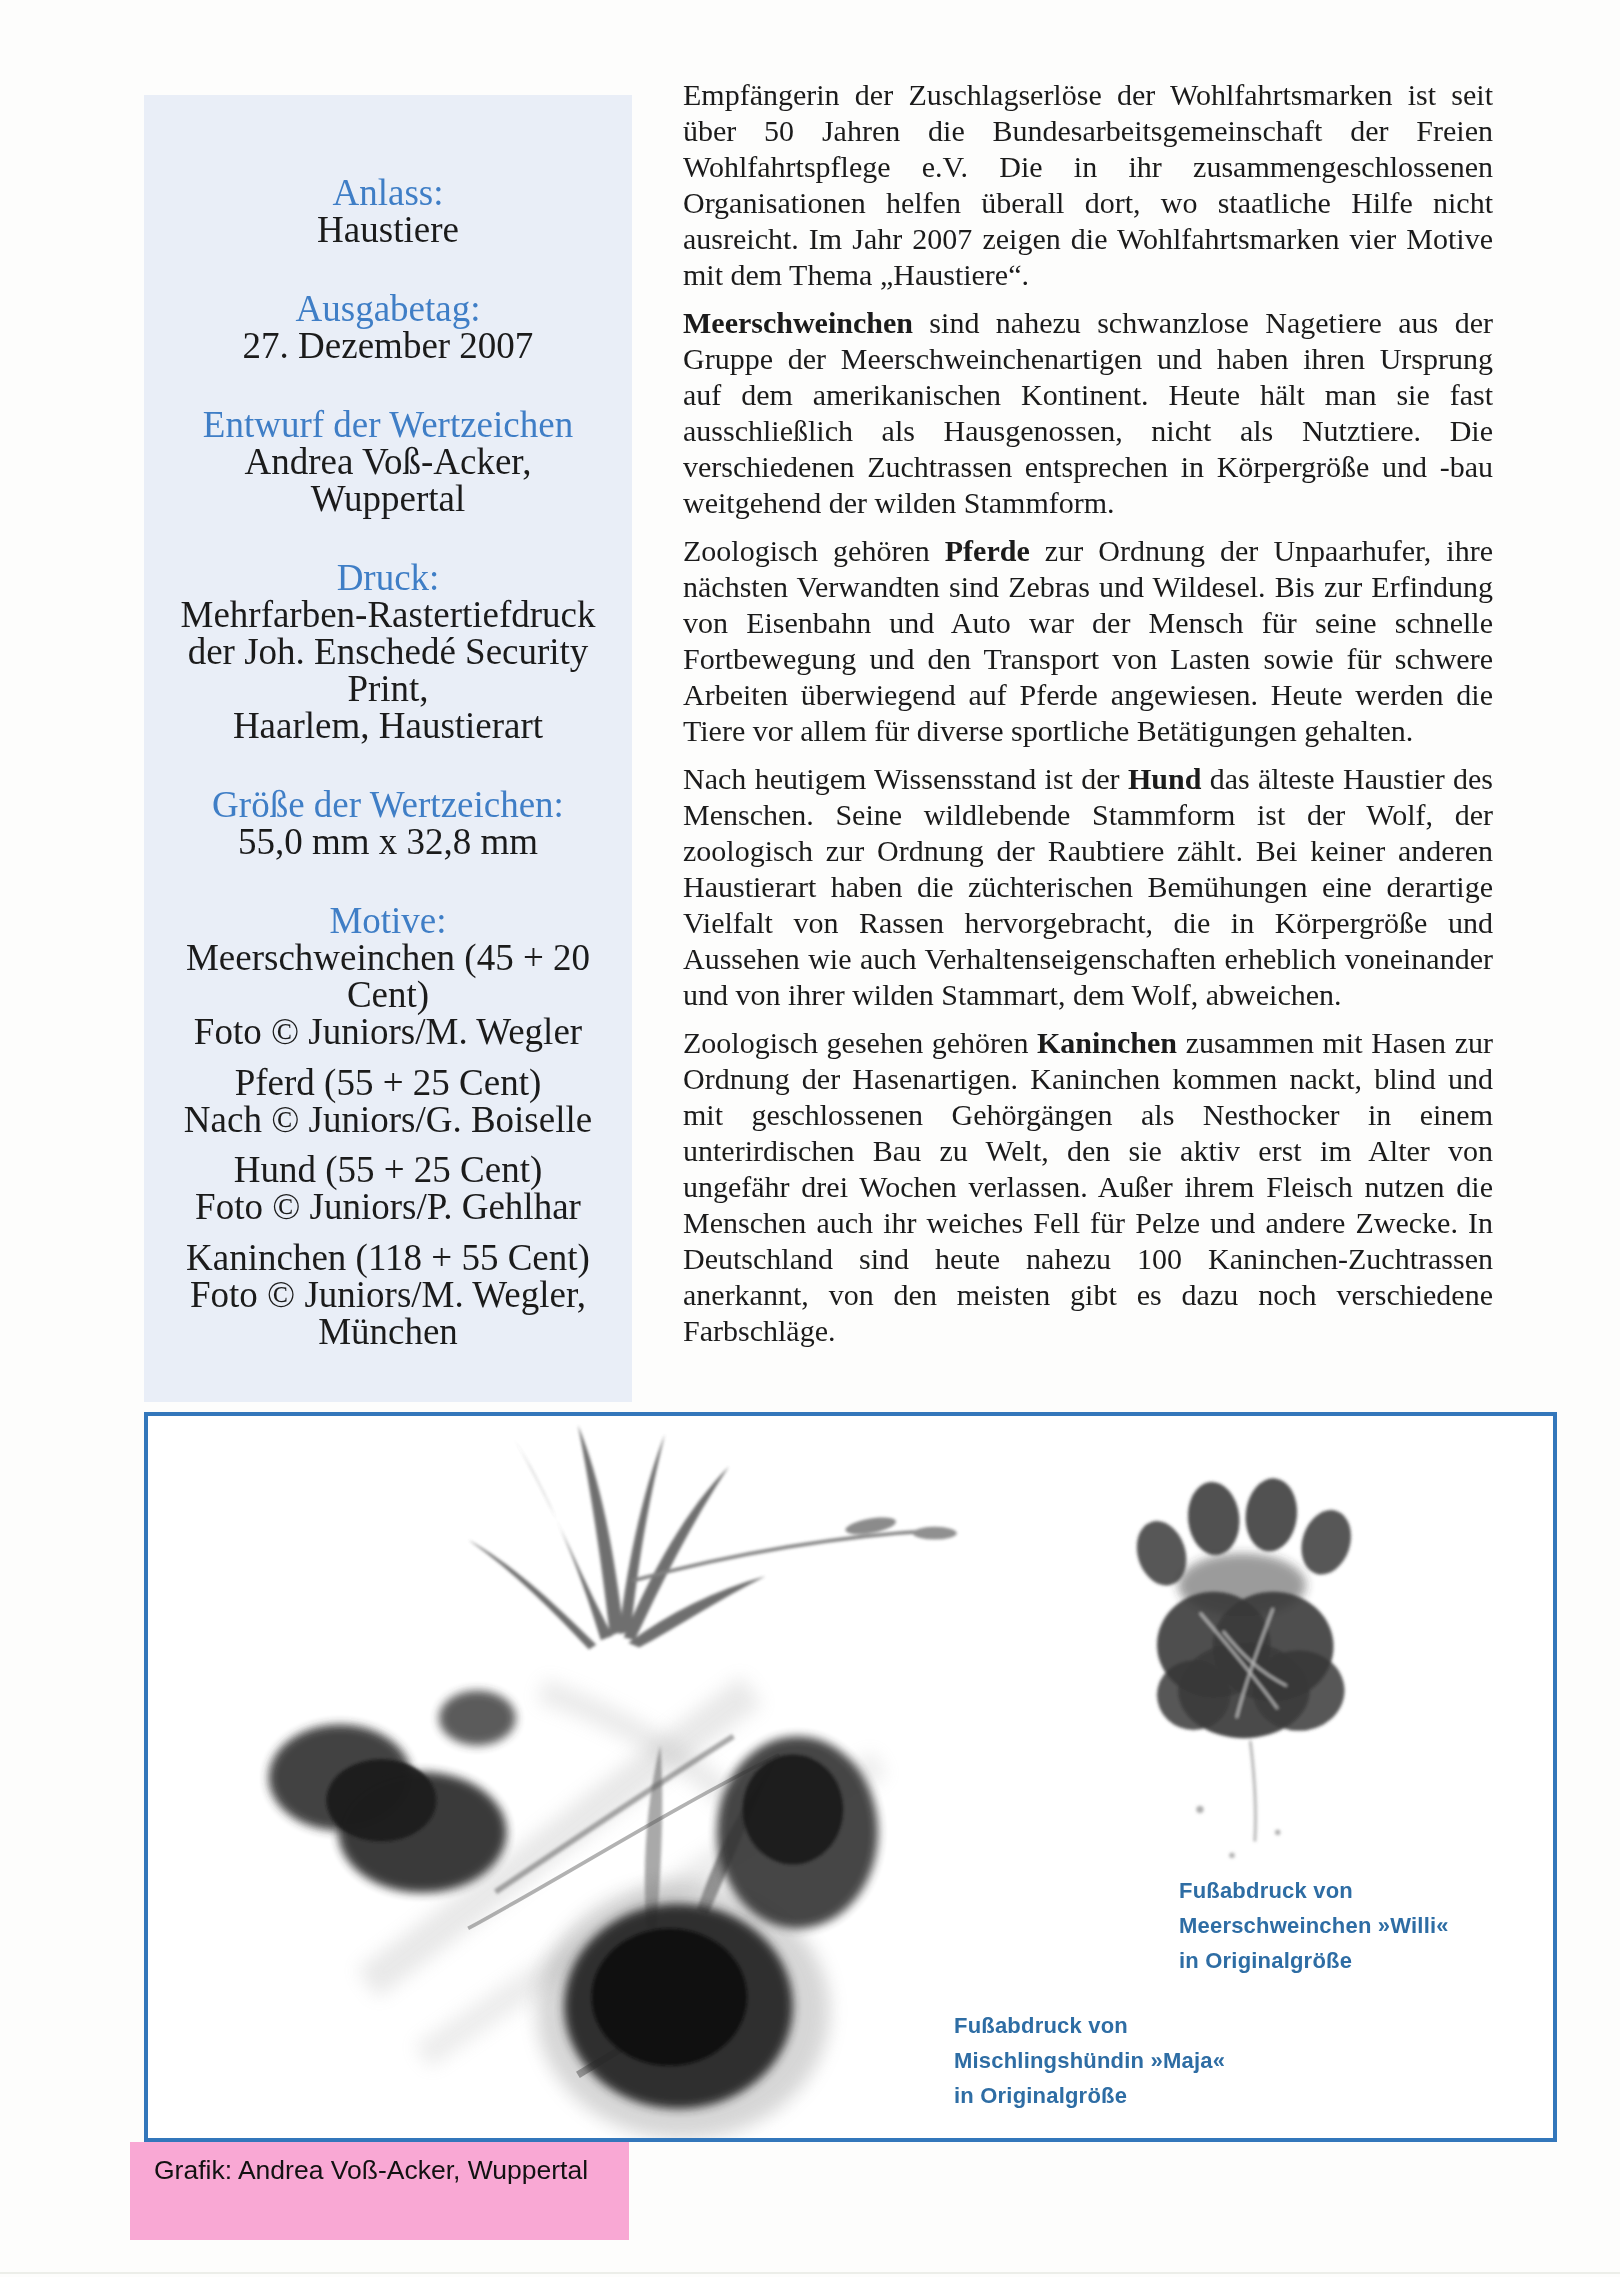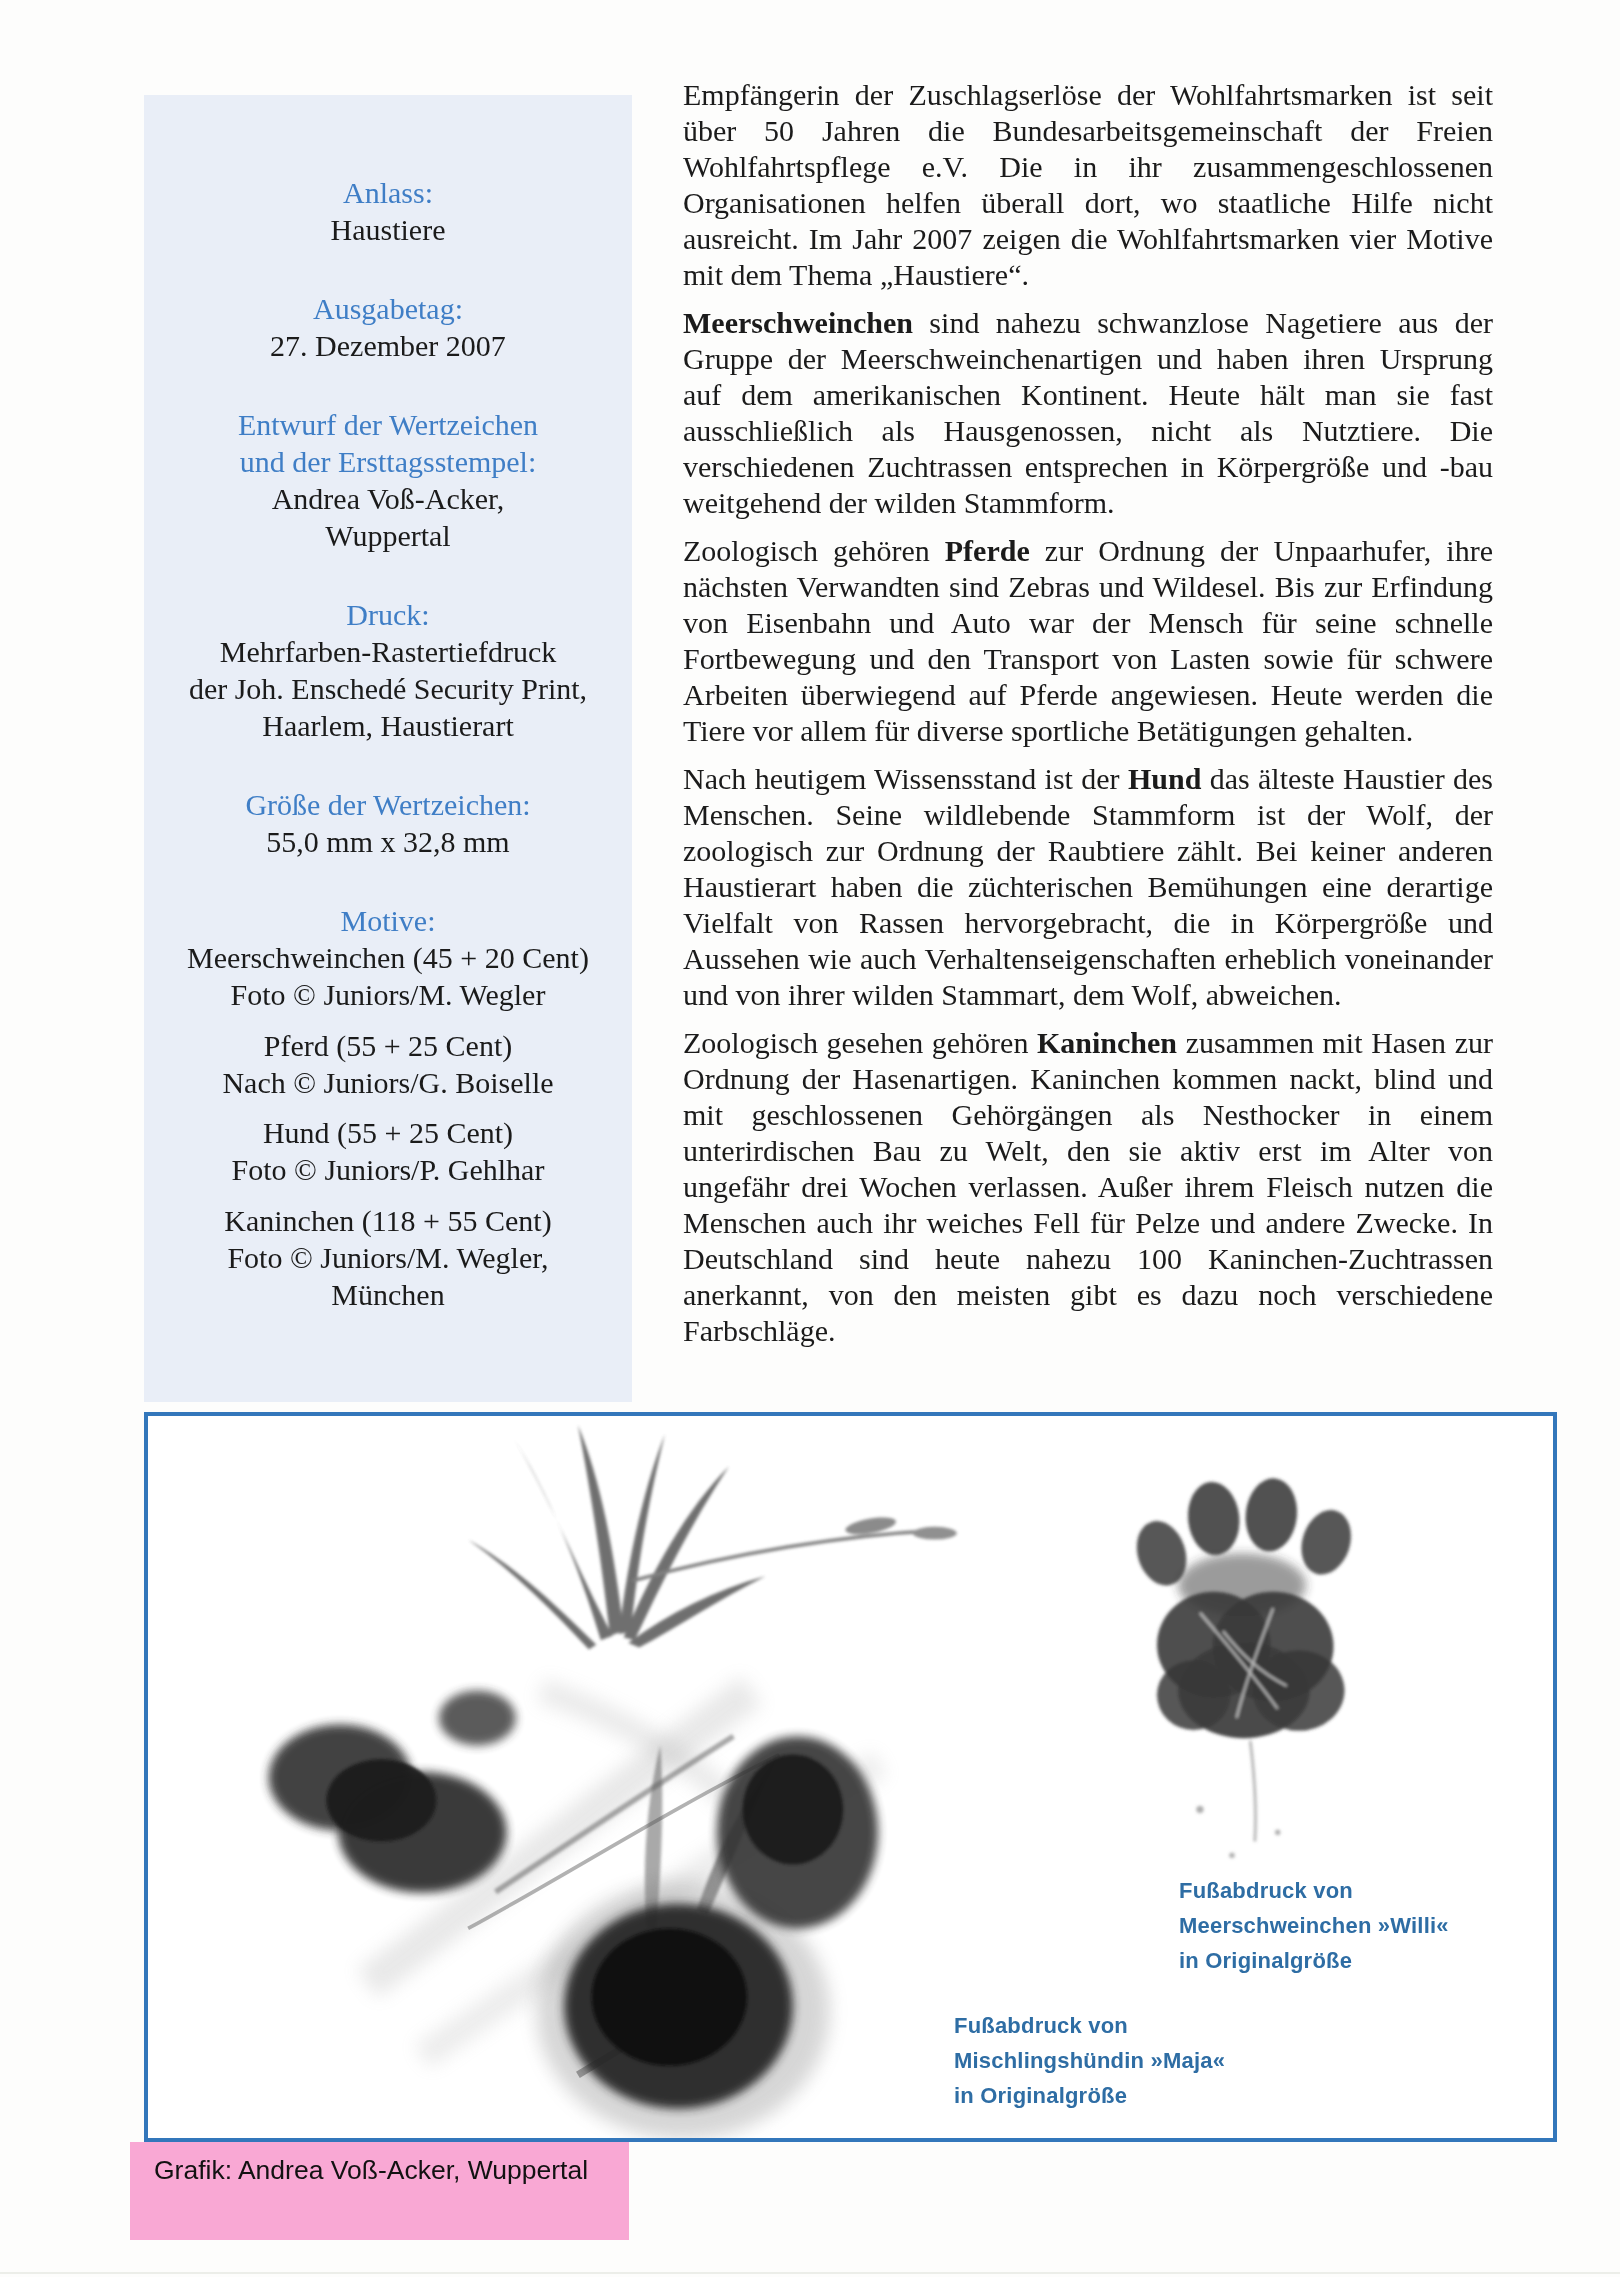--- a/index.html
+++ b/index.html
@@ -11,21 +11,21 @@
     font-family:"Liberation Serif", serif;
     color:#1b1b1b;
   }
   
   .sidebar{
     position:absolute;left:144px;top:95px;width:488px;height:1307px;
     background:var(--panel-bg,#e9eef7);
     box-sizing:border-box;
     padding:79px 16.4px 0 16.4px;
     text-align:center;
-    font-size:30px;line-height:37px;
+    font-size:37px;line-height:37px;
   }
   .section{margin-bottom:42px;}
   .sec-h{color:var(--heading-blue,#3f7ec6);}
   .grp + .grp{margin-top:13.7px;}
   
   .article{
     position:absolute;left:683px;top:77px;width:810px;
     font-size:30px;line-height:36px;
     text-align:justify;
     hyphens:manual;
@@ -74,21 +74,20 @@
         </div>
       </div>
       <div class="section">
         <div class="sec-h">Ausgabetag:</div>
         <div class="grp">
           <div class="sec-v">27. Dezember 2007</div>
         </div>
       </div>
       <div class="section">
         <div class="sec-h">Entwurf der Wertzeichen</div>
-        <div class="sec-h">und der Ersttagsstempel:</div>
         <div class="grp">
           <div class="sec-v">Andrea Voß-Acker,</div>
           <div class="sec-v">Wuppertal</div>
         </div>
       </div>
       <div class="section">
         <div class="sec-h">Druck:</div>
         <div class="grp">
           <div class="sec-v">Mehrfarben-Rastertiefdruck</div>
           <div class="sec-v">der Joh. Enschedé Security Print,</div>

